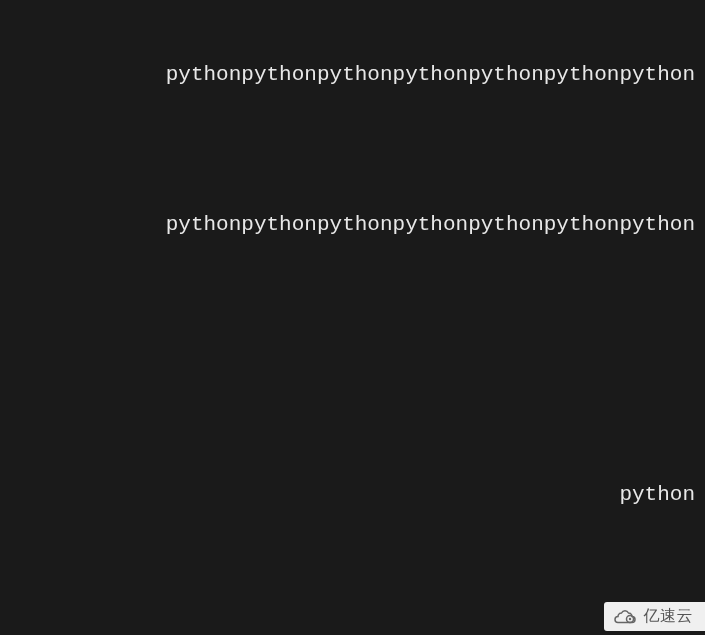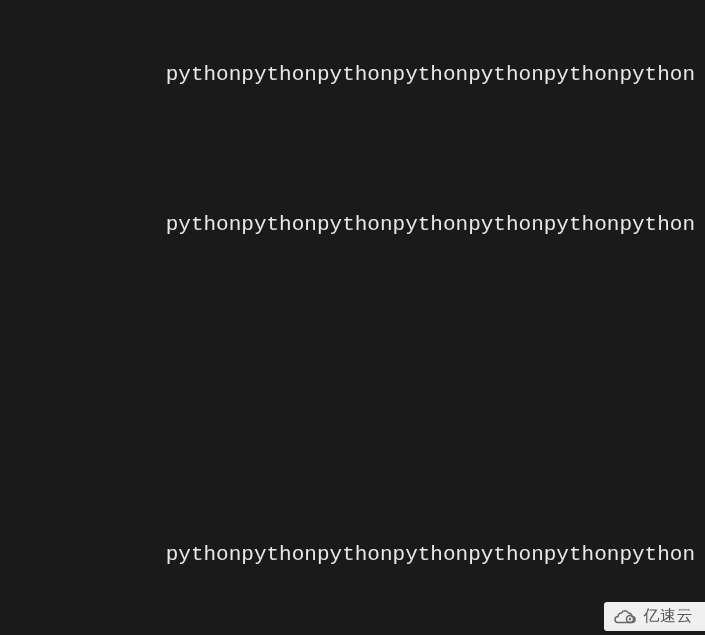--- a/index.html
+++ b/index.html
@@ -52,20 +52,21 @@
 </head>
 <body>
 
 <div class="console-output">
   <span class="output-line">pythonpythonpythonpythonpythonpythonpython</span>
   <span class="output-line"></span>
   <span class="output-line">pythonpythonpythonpythonpythonpythonpython</span>
   <span class="output-line"></span>
   <span class="output-line"></span>
   <span class="output-line"></span>
+  <span class="output-line">python</span>
   <span class="output-line"></span>
   <span class="output-line">pythonpythonpythonpythonpythonpythonpython</span>
   <span class="output-line"></span>
   <span class="output-line"></span>
   <span class="output-line"></span>
   
   <span class="output-line"></span>
   <span class="output-line"></span>
   <span class="output-line"></span>
   <span class="output-line"></span>

